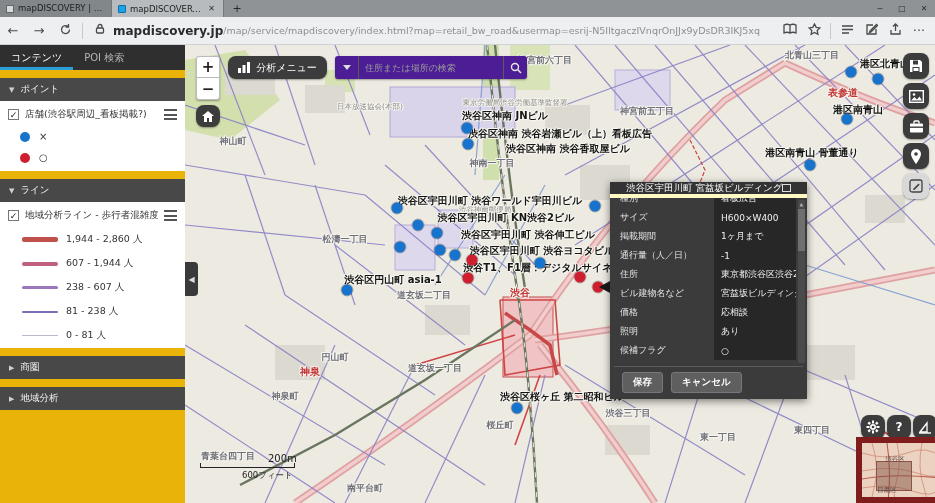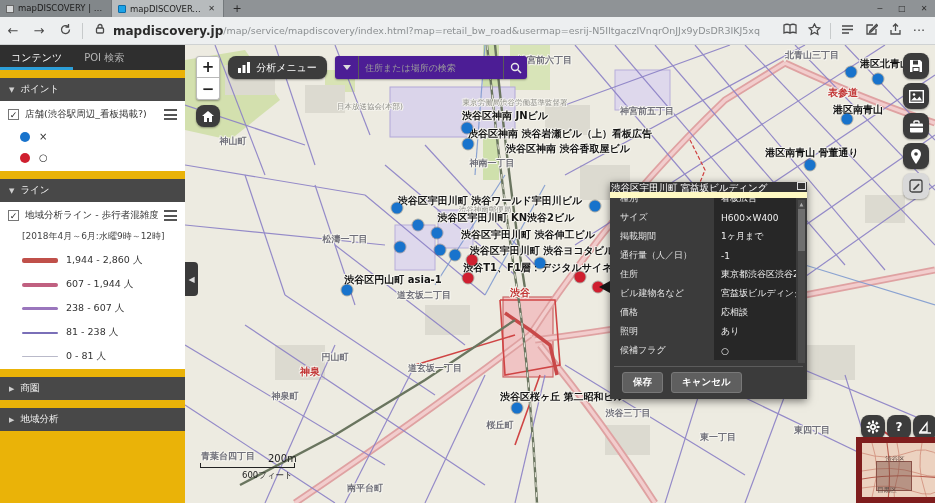--- a/index.html
+++ b/index.html
@@ -75,21 +75,21 @@
   .tri-down{width:0;height:0;border-left:4px solid transparent;border-right:4px solid transparent;border-top:5px solid #dcdcdc}
   #search-input{flex:1;background:transparent;border:none;outline:none;color:#ddd;font-size:9px;padding:0 6px;font-family:inherit;min-width:0}
   #search-input::placeholder{color:#9b9b9b}
   #searchbox .mag{width:24px;height:100%;display:flex;align-items:center;justify-content:center;border-left:1px solid #5a5a5a}
 
   .rbtn{right:6px;width:26px;height:26px}
   #collapse-tab{position:absolute;left:0;top:217px;width:13px;height:34px;background:#3a3a3a;border-radius:0 4px 4px 0;color:#ddd;font-size:8px;display:flex;align-items:center;justify-content:center;z-index:10}
 
   
   #popup{position:absolute;left:425px;top:137px;width:197px;height:217px;background:#3b3b3b;z-index:20;box-shadow:0 2px 8px rgba(0,0,0,.5);color:#e8e8e8}
-  #popup-title{height:16px;background:#333;border-bottom:6px solid #fef9c3;display:flex;padding:0 1px;font-size:9.5px;color:#fff;white-space:nowrap;overflow:hidden}
+  #popup-title{height:16px;background:#333;border-bottom:4px solid #fef9c3;display:flex;align-items:center;padding:0 16px;font-size:9.5px;color:#fff;white-space:nowrap;overflow:hidden}
   #popup-min{margin-left:auto;width:9px;height:8px;border:1px solid #ddd;flex:none}
   #popup-rows{position:absolute;left:0;right:11px;top:16px;bottom:36px;overflow:hidden}
   #popup-rows .inner{margin-top:-9px}
   .prow{display:flex;height:19px;align-items:center}
   .prow .pl{width:104px;padding-left:10px;font-size:9px;color:#e5e5e5}
   .prow .pv{flex:1;align-self:stretch;display:flex;align-items:center;background:#272727;padding-left:7px;font-size:9px;color:#f0f0f0;white-space:nowrap;overflow:hidden}
   #popup-scroll{position:absolute;right:2px;top:18px;bottom:36px;width:7px;background:#4a4a4a}
   #popup-scroll .thumb{position:absolute;left:0;right:0;top:9px;height:42px;background:#6f6f6f}
   #popup-scroll .up{position:absolute;top:0;left:0;right:0;height:8px;color:#aaa;font-size:5px;text-align:center;line-height:8px}
   #popup-divider{position:absolute;left:4px;right:4px;bottom:32px;border-top:1px solid #5c5c5c}
@@ -222,21 +222,20 @@
   <div class="sec-head">
     <span class="arr">▼</span>
     <span>ライン</span>
   </div>
   <div class="card">
     <div class="layer-row">
       <span class="checkbox">✓</span>
       <span class="layer-title">地域分析ライン - 歩行者混雑度</span>
       <span class="menu-ico"></span>
     </div>
-    <div class="period">[2018年4月～6月:水曜9時～12時]</div>
     <div>
 
     <div class="line-leg">
           <span class="line-sample" style="background: rgb(192, 80, 74); height: 5px;"></span>
           <span>1,944 - 2,860 人</span>
         </div>
         <div class="line-leg">
           <span class="line-sample" style="background: rgb(192, 96, 128); height: 4px;"></span>
           <span>607 - 1,944 人</span>
         </div>

